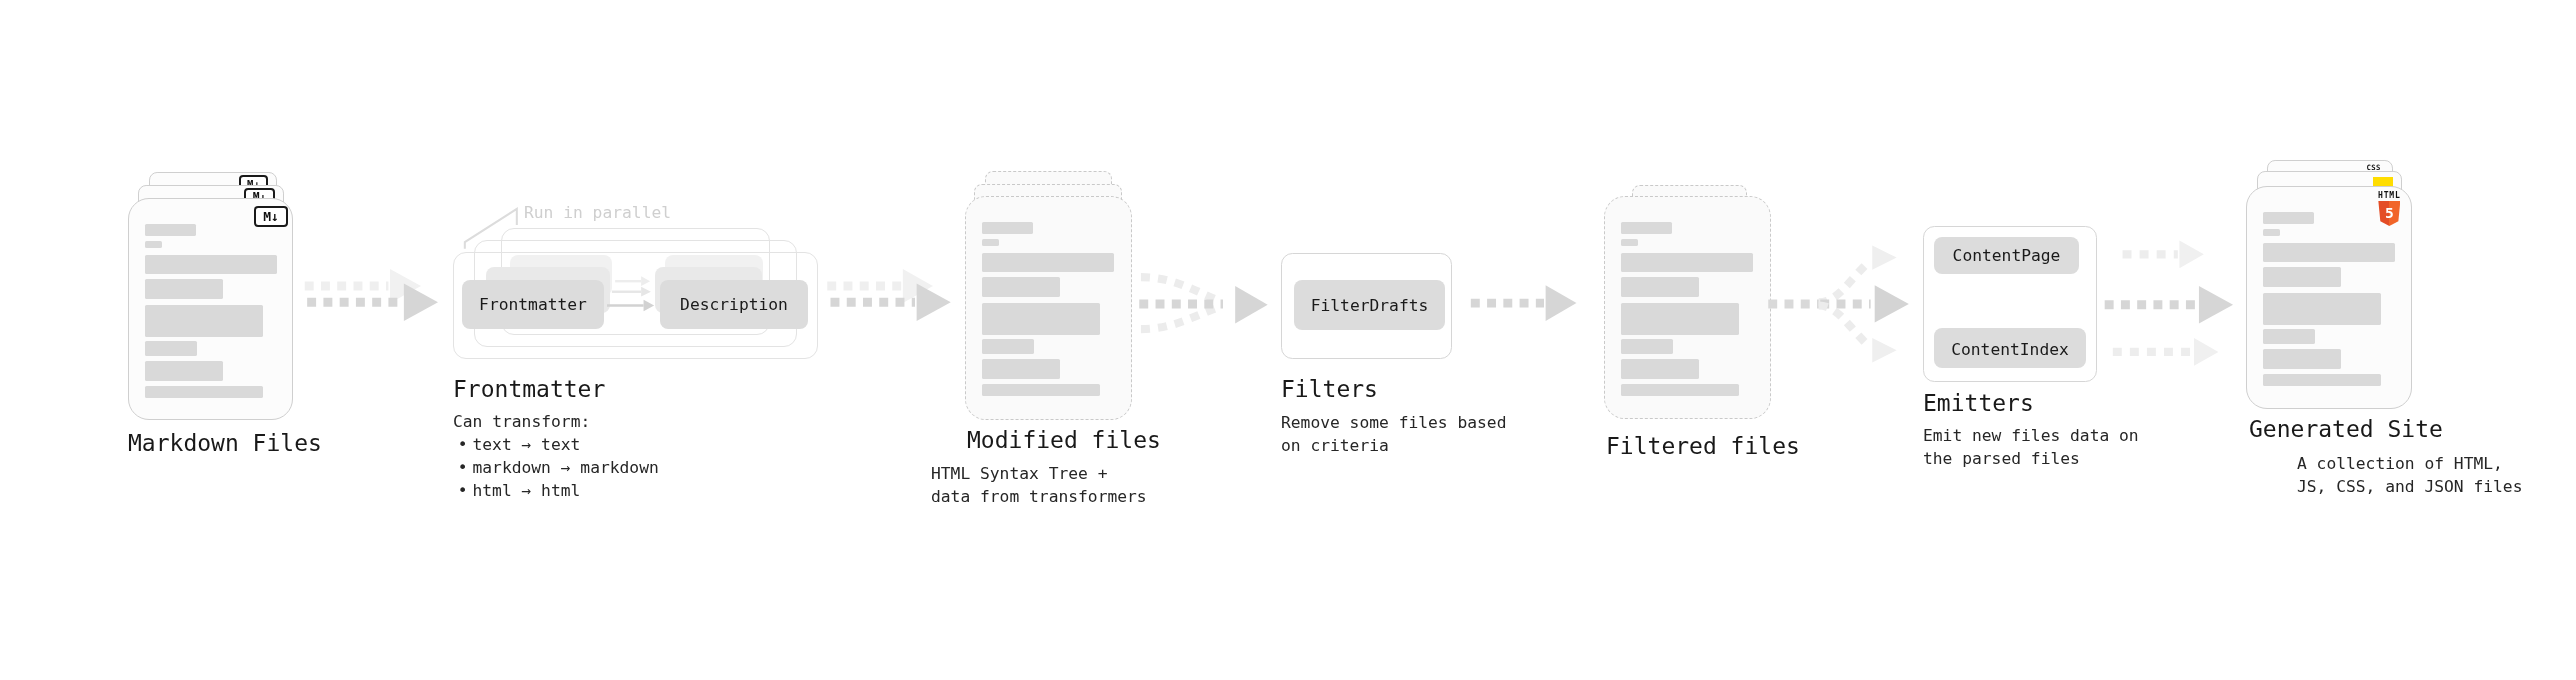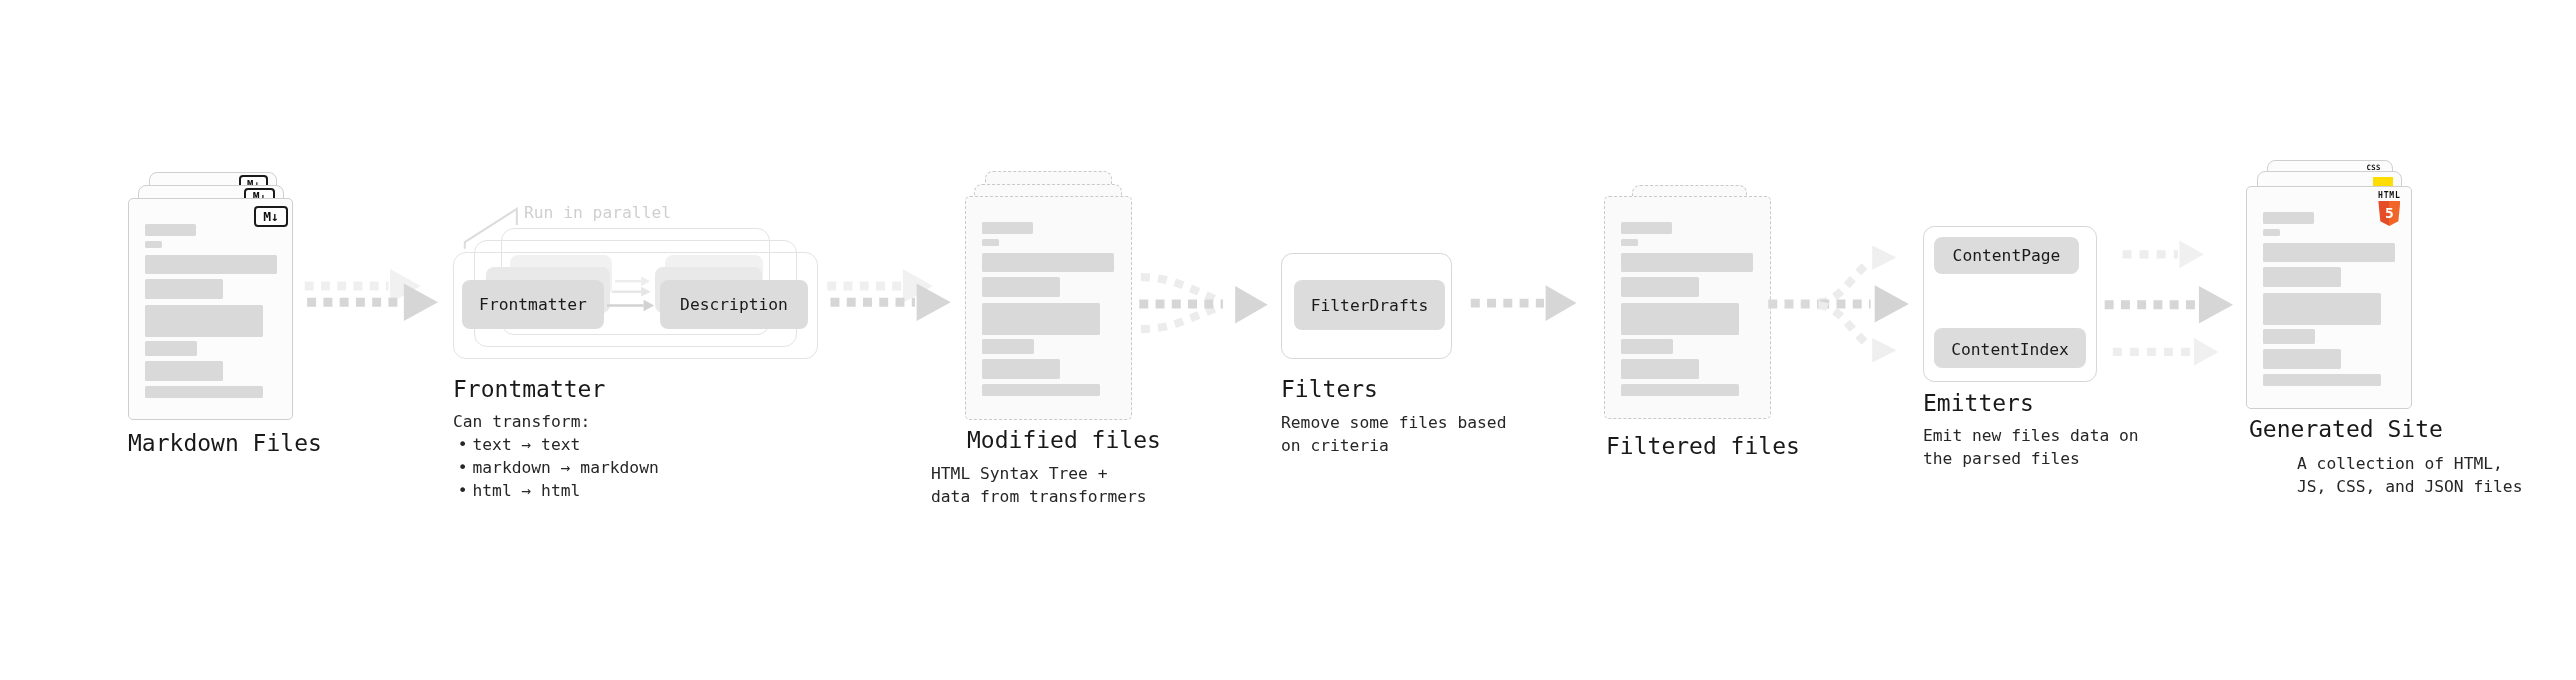--- a/index.html
+++ b/index.html
@@ -3,21 +3,21 @@
 <meta charset="utf-8">
 <style>
   html,body{margin:0;padding:0;}
   body{
     width:2576px;height:681px;position:relative;background:#ffffff;
     font-family:"DejaVu Sans Mono","Liberation Mono",monospace;
     color:#1c1c1c;overflow:hidden;
   }
 
   
-  .card{position:absolute;background:#fcfcfc;border:1.6px solid #cfcfcf;border-radius:5px;box-sizing:border-box;}
+  .card{position:absolute;background:#fcfcfc;border:1.6px solid #cfcfcf;border-radius:21px;box-sizing:border-box;}
   .card.dashed{background:#fafafa;border:1.6px dashed #c9c9c9;}
   .skel-bar{position:absolute;left:16.3px;background:#d9d9d9;border-radius:1.6px;}
 
   
   .md-badge{
     position:absolute;display:flex;align-items:center;justify-content:center;
     background:#fff;border:2.4px solid #1a1a1a;border-radius:4.1px;
     font-weight:700;color:#111;box-sizing:border-box;
   }
 

